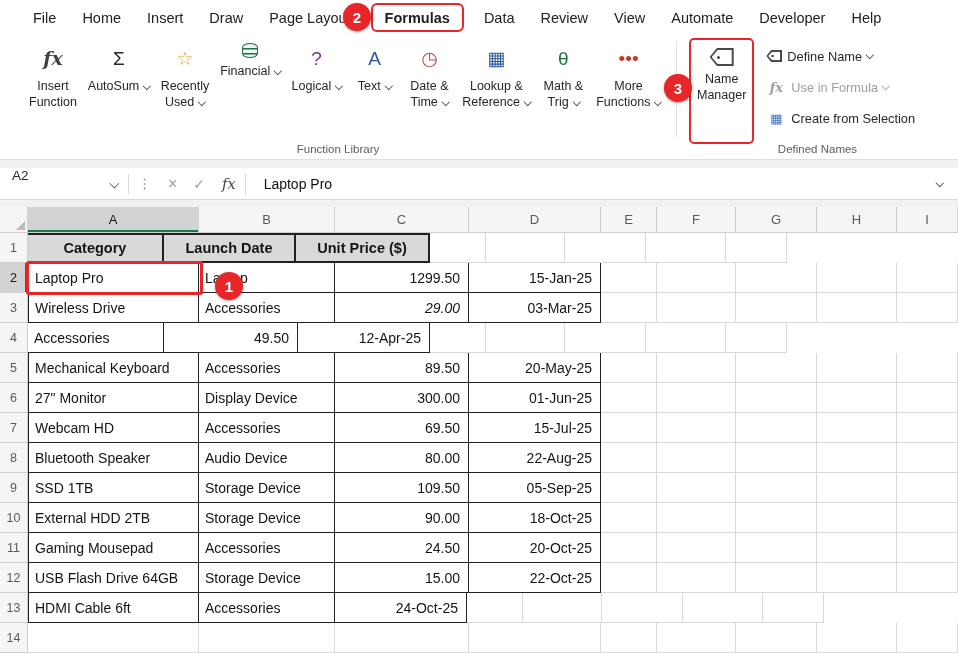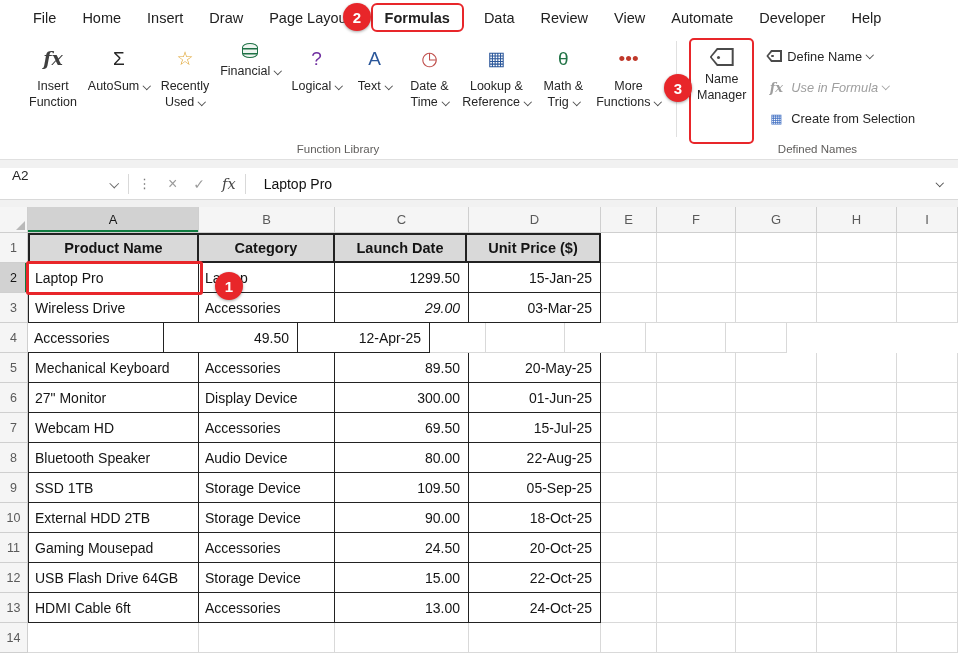--- a/index.html
+++ b/index.html
@@ -212,21 +212,21 @@
           </div>
       </div>
       <div class="smallcol">
           <div class="sbtn">
             <div class="sicon tagic sm"></div>
             <div class="slabel" style="display: inline;">Define Name</div>
             <span class="chev"></span>
           </div>
           <div class="sbtn disabled">
             <div class="sicon fxi" style="color: rgb(158, 158, 158);">fx</div>
-            <div class="slabel" style="display: inline; font-style: italic;">Use in Formula</div>
+            <div class="slabel" style="display: inline;">Use in Formula</div>
             <span class="chev"></span>
           </div>
           <div class="sbtn">
             <div class="sicon" style="color: rgb(68, 114, 196);">▦</div>
             <div class="slabel" style="display: inline;">Create from Selection</div>
           </div>
         </div>
       <div class="group-label">Defined Names</div>
     </div>
   </div>
@@ -259,21 +259,20 @@
           <div class="colhead" style="width: 134px;">C</div>
           <div class="colhead" style="width: 132px;">D</div>
           <div class="colhead" style="width: 56px;">E</div>
           <div class="colhead" style="width: 79px;">F</div>
           <div class="colhead" style="width: 81px;">G</div>
           <div class="colhead" style="width: 80px;">H</div>
           <div class="colhead" style="width: 61px;">I</div>
         </div>
         <div class="gridrow">
           <div class="rownum">1</div>
-          <div class="cell th first" style="width: 171px;">Product Name</div>
           <div class="cell th" style="width: 136px;">Category</div>
           <div class="cell th" style="width: 132px;">Launch Date</div>
           <div class="cell th" style="width: 134px;">Unit Price ($)</div>
           <div class="cell" style="width: 56px;"></div>
           <div class="cell" style="width: 79px;"></div>
           <div class="cell" style="width: 81px;"></div>
           <div class="cell" style="width: 80px;"></div>
           <div class="cell" style="width: 61px;"></div>
         </div>
         <div class="gridrow">
@@ -404,21 +403,20 @@
           <div class="cell" style="width: 56px;"></div>
           <div class="cell" style="width: 79px;"></div>
           <div class="cell" style="width: 81px;"></div>
           <div class="cell" style="width: 80px;"></div>
           <div class="cell" style="width: 61px;"></div>
         </div>
         <div class="gridrow">
           <div class="rownum">13</div>
           <div class="cell tc first" style="width: 171px;">HDMI Cable 6ft</div>
           <div class="cell tc" style="width: 136px;">Accessories</div>
-          <div class="cell tc num" style="width: 134px;">13.00</div>
           <div class="cell tc num" style="width: 132px;">24-Oct-25</div>
           <div class="cell" style="width: 56px;"></div>
           <div class="cell" style="width: 79px;"></div>
           <div class="cell" style="width: 81px;"></div>
           <div class="cell" style="width: 80px;"></div>
           <div class="cell" style="width: 61px;"></div>
         </div>
         <div class="gridrow">
           <div class="rownum">14</div>
           <div class="cell" style="width: 171px;"></div>

